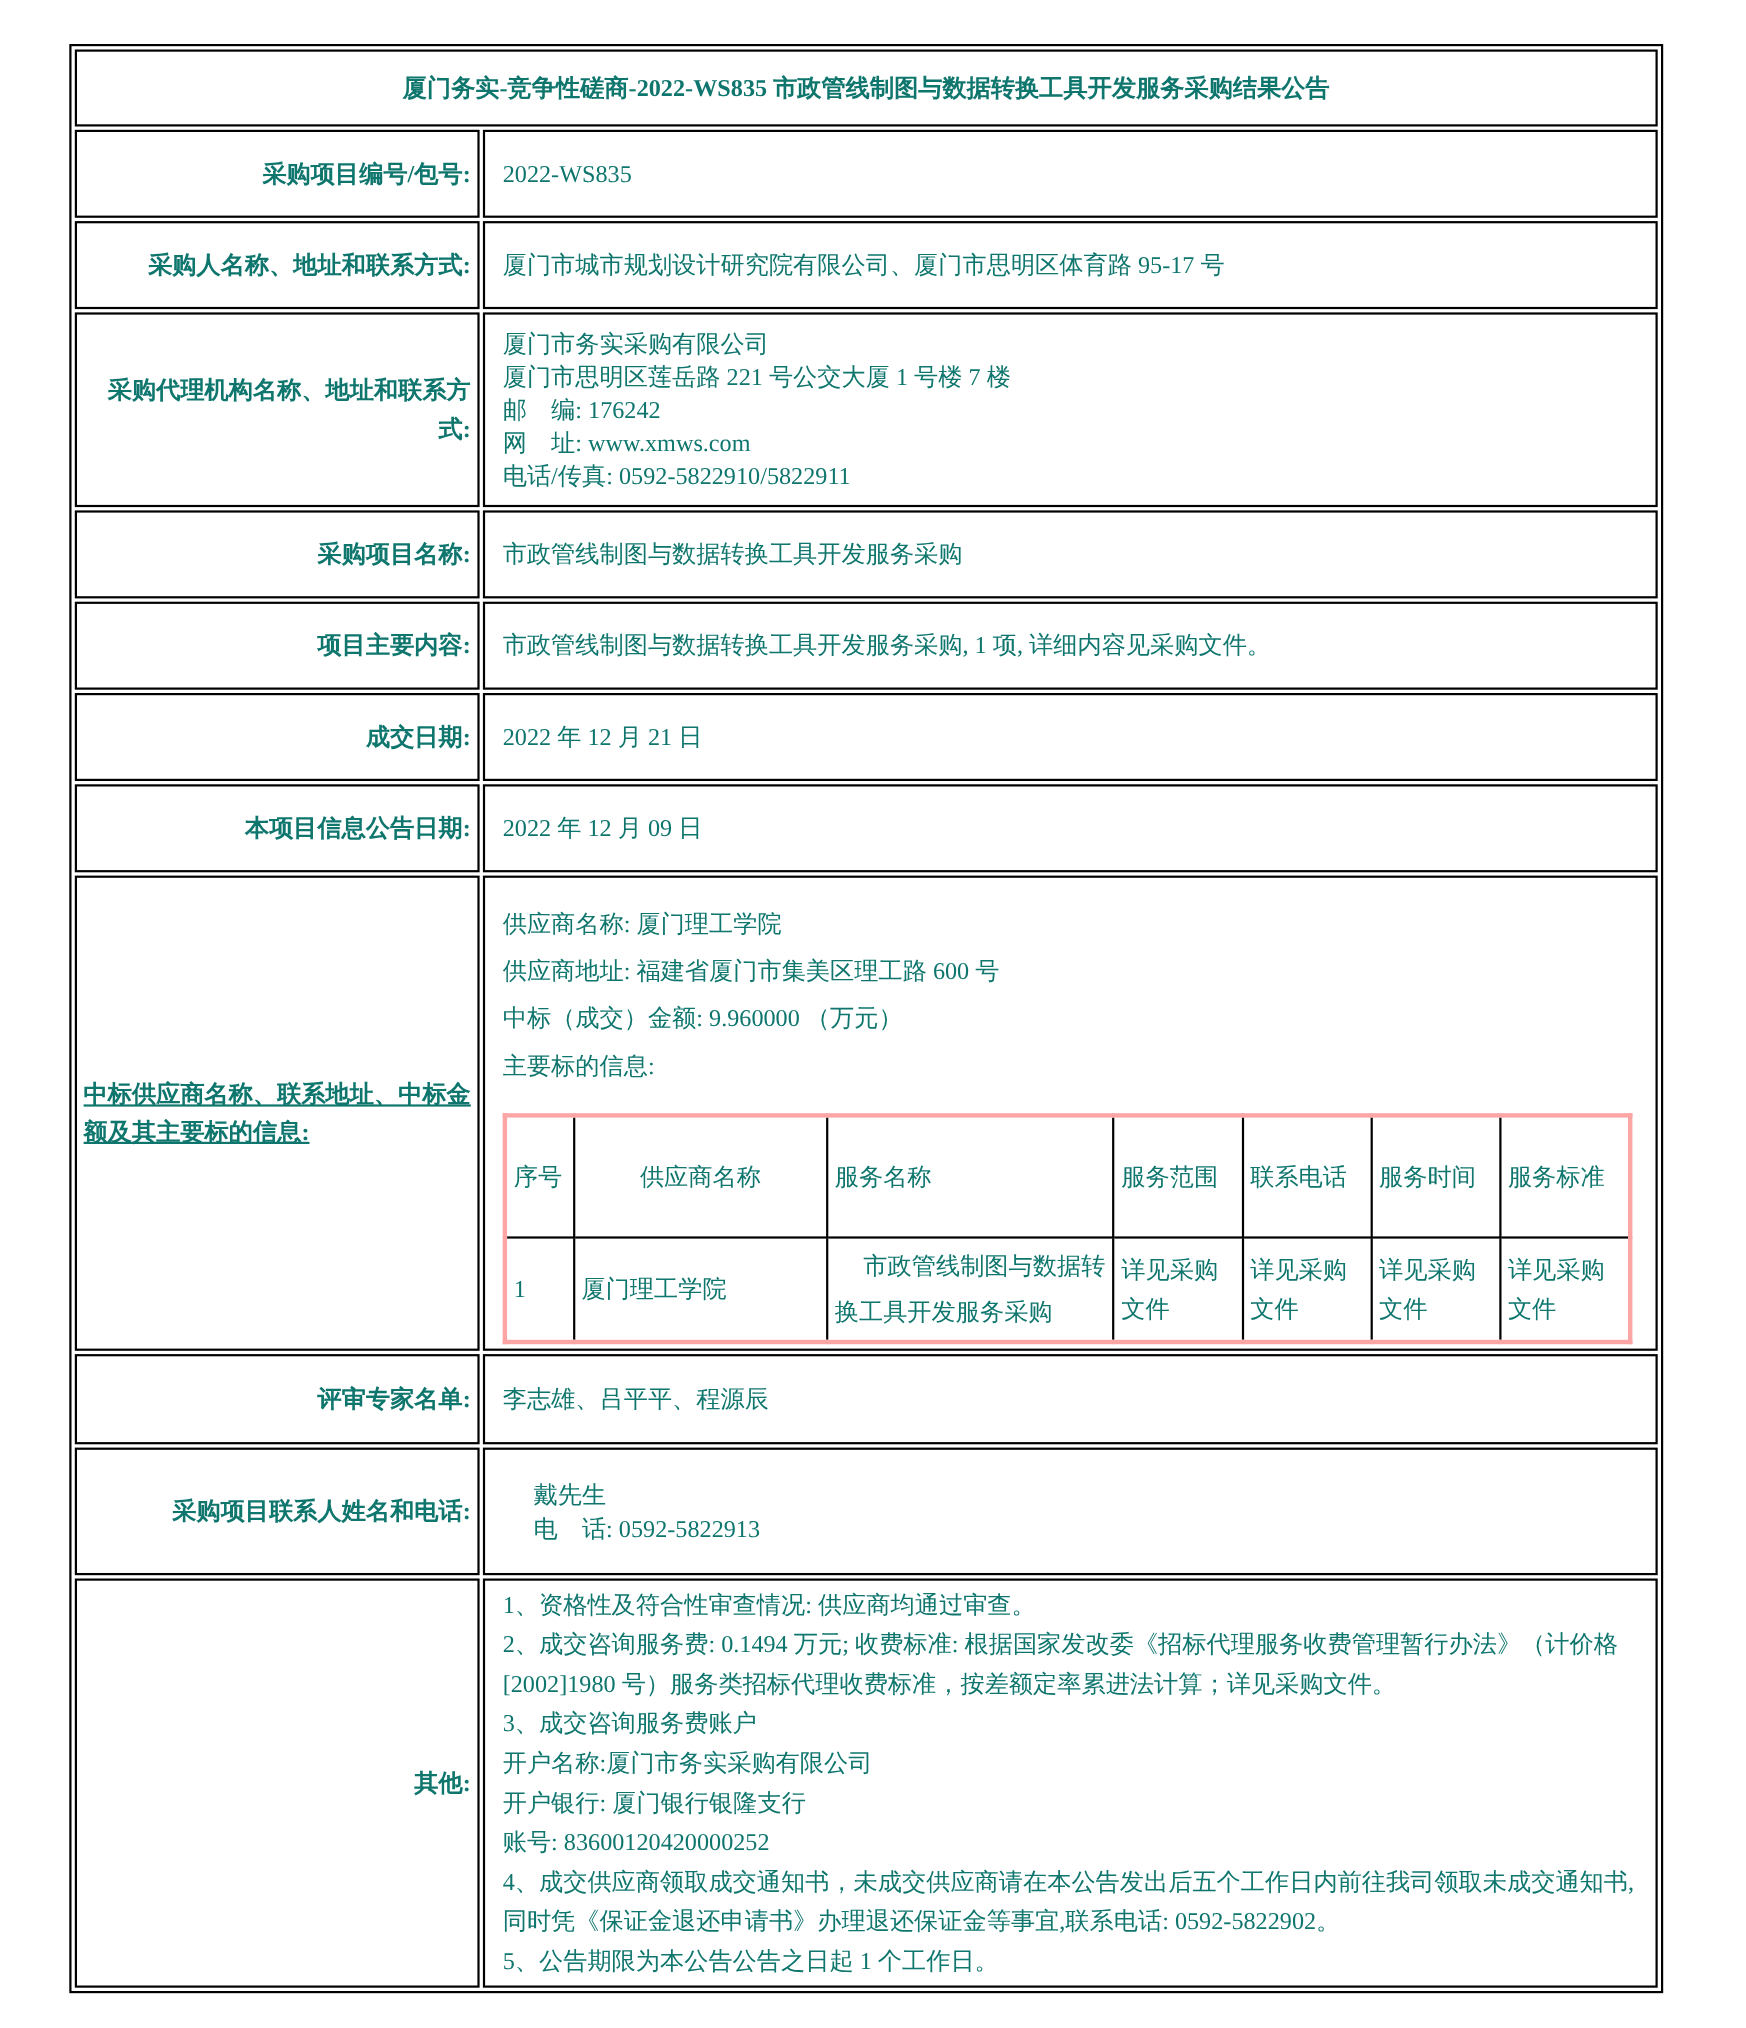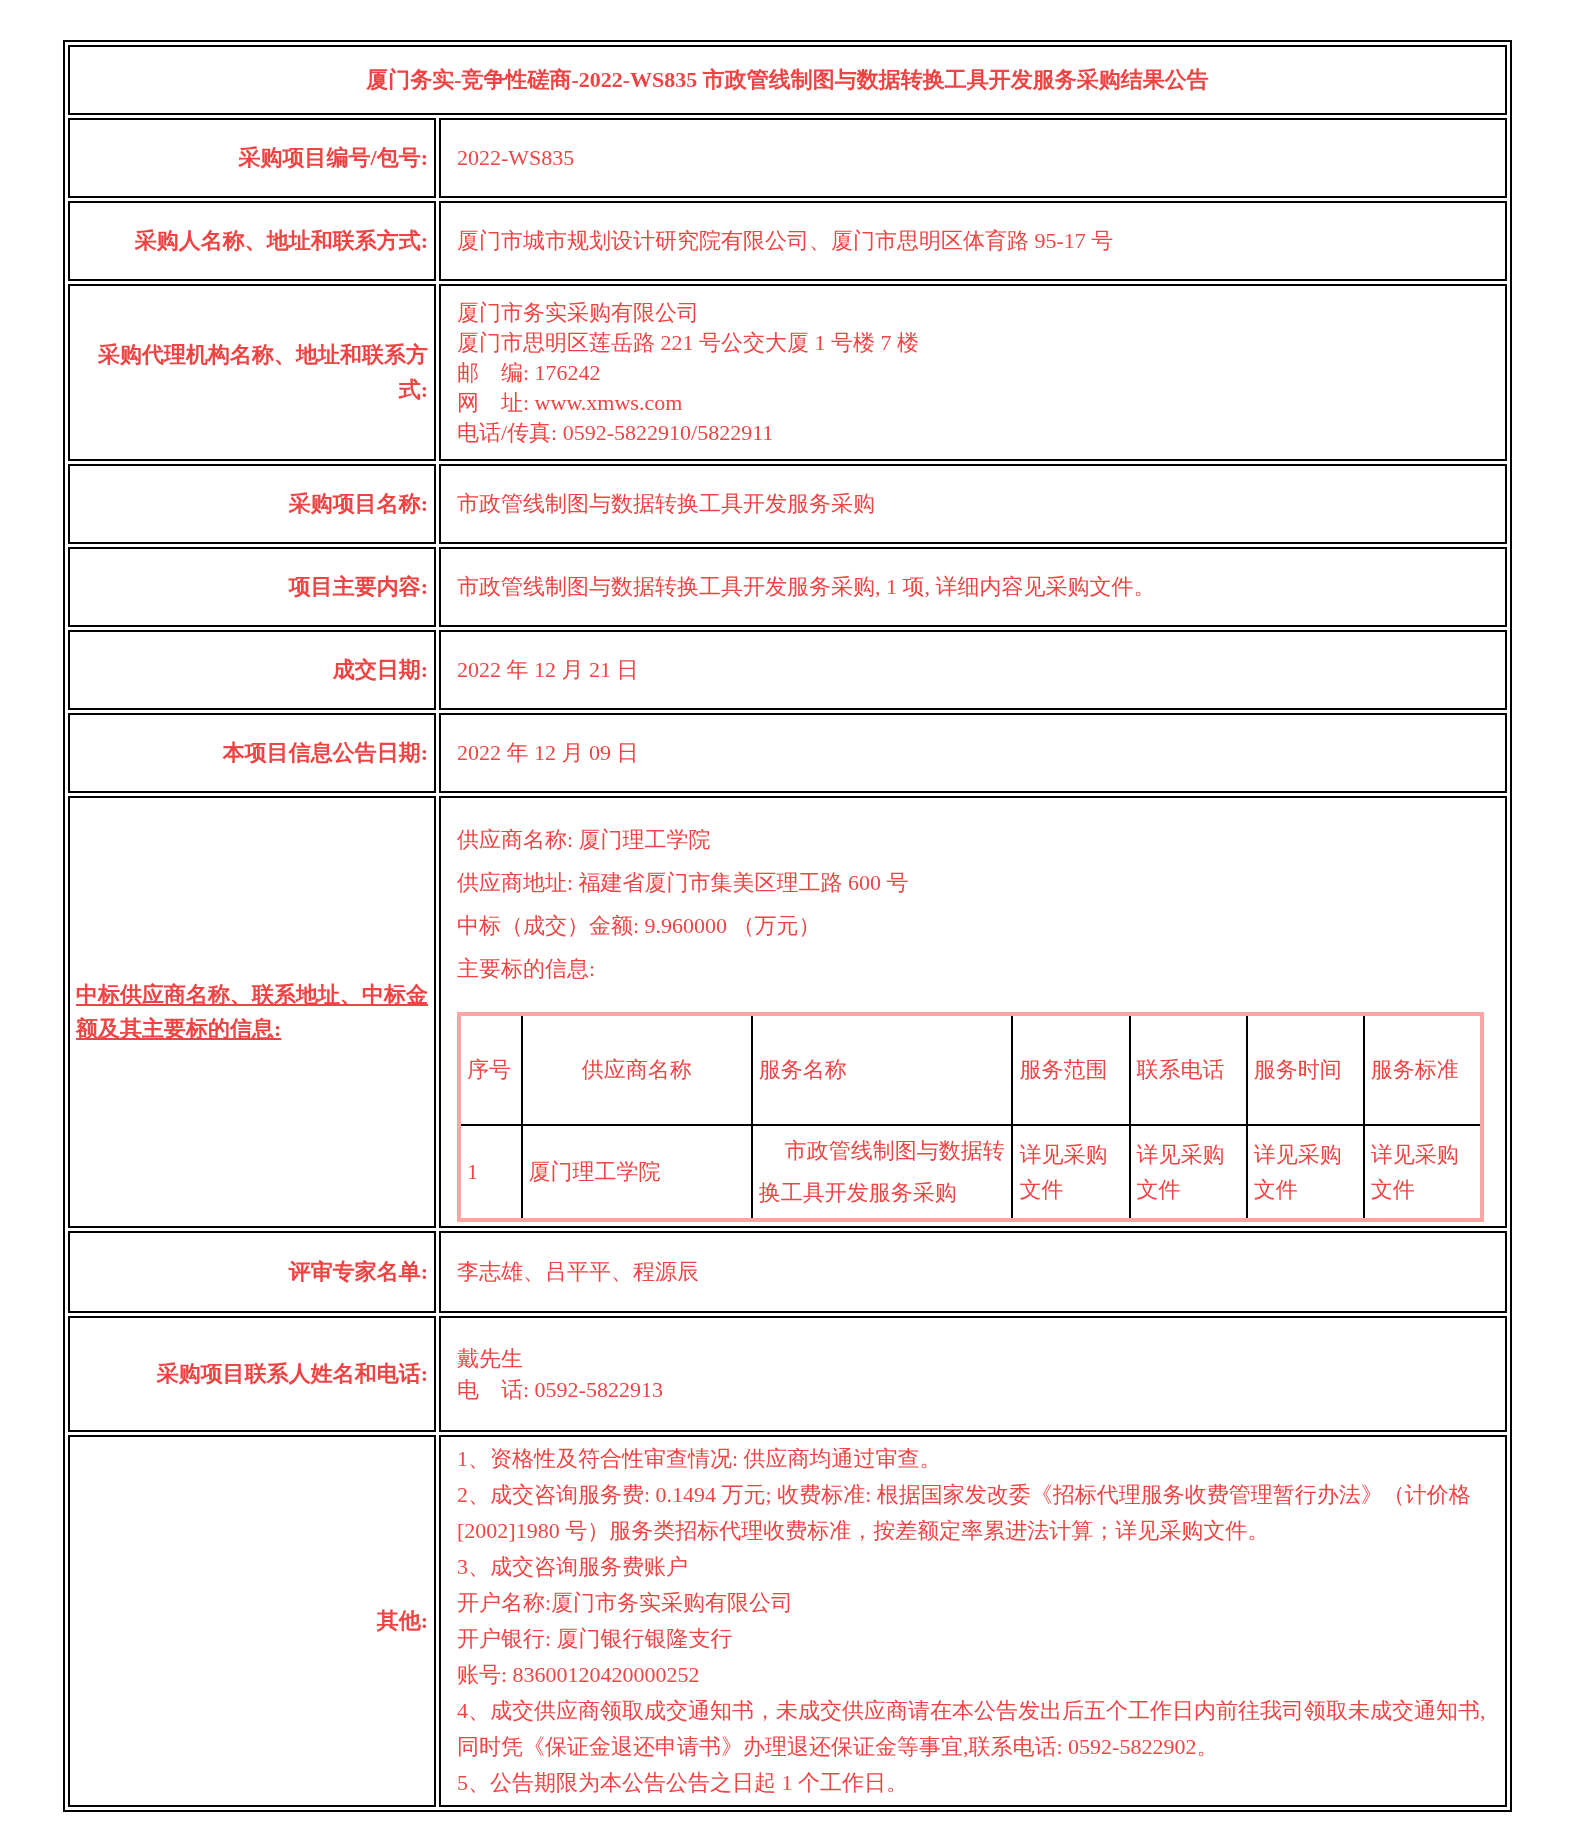--- a/index.html
+++ b/index.html
@@ -1,21 +1,21 @@
 <!DOCTYPE html>
 <html><head>
 <meta charset="utf-8">
 <style>
   html,body { margin:0; padding:0; background:#ffffff; }
   .page {
     position:relative;
     width:1587px;
     height:1844px;
     background:#ffffff;
-    color:#ef4444;
+    color:#0f766e;
     font-family:"Liberation Serif","DejaVu Serif",serif;
   }
   table.main {
     position:absolute;
     left:63px;
     top:40px;
     width:1449px;
     border:2px solid #000;
     border-collapse:separate;
     border-spacing:3px;
@@ -41,21 +41,21 @@
     padding:4px 10px 4px 16px;
     line-height:1.6;
     text-align:left;
   }
   td.title-cell {
     text-align:center;
     font-weight:bold;
     font-size:23px;
   }
   .ml-agency div { line-height:30px; }
-  .ml-contact div { line-height:31px; }
+  .ml-contact div { line-height:31px;margin-left:28px; }
   .ml-other div { line-height:36px; }
   td.winner-cell { vertical-align:top; padding-top:20px; }
   .ml-winner div { line-height:43px; }
   table.bid {
     margin-top:22px;
     width:1027px;
     border:4px solid #fca5a5;
     border-collapse:collapse;
     table-layout:fixed;
   }

